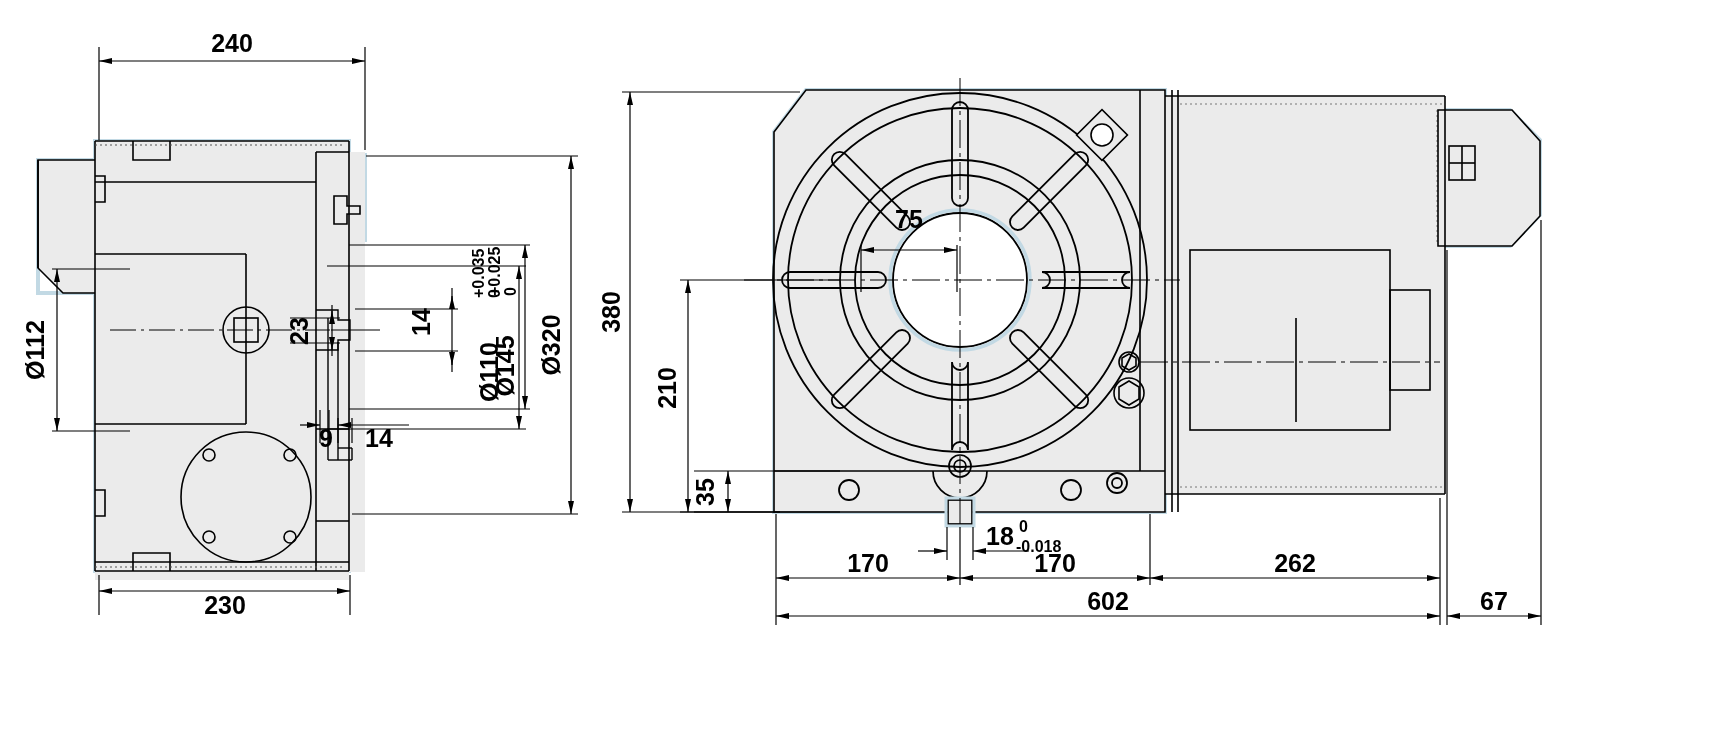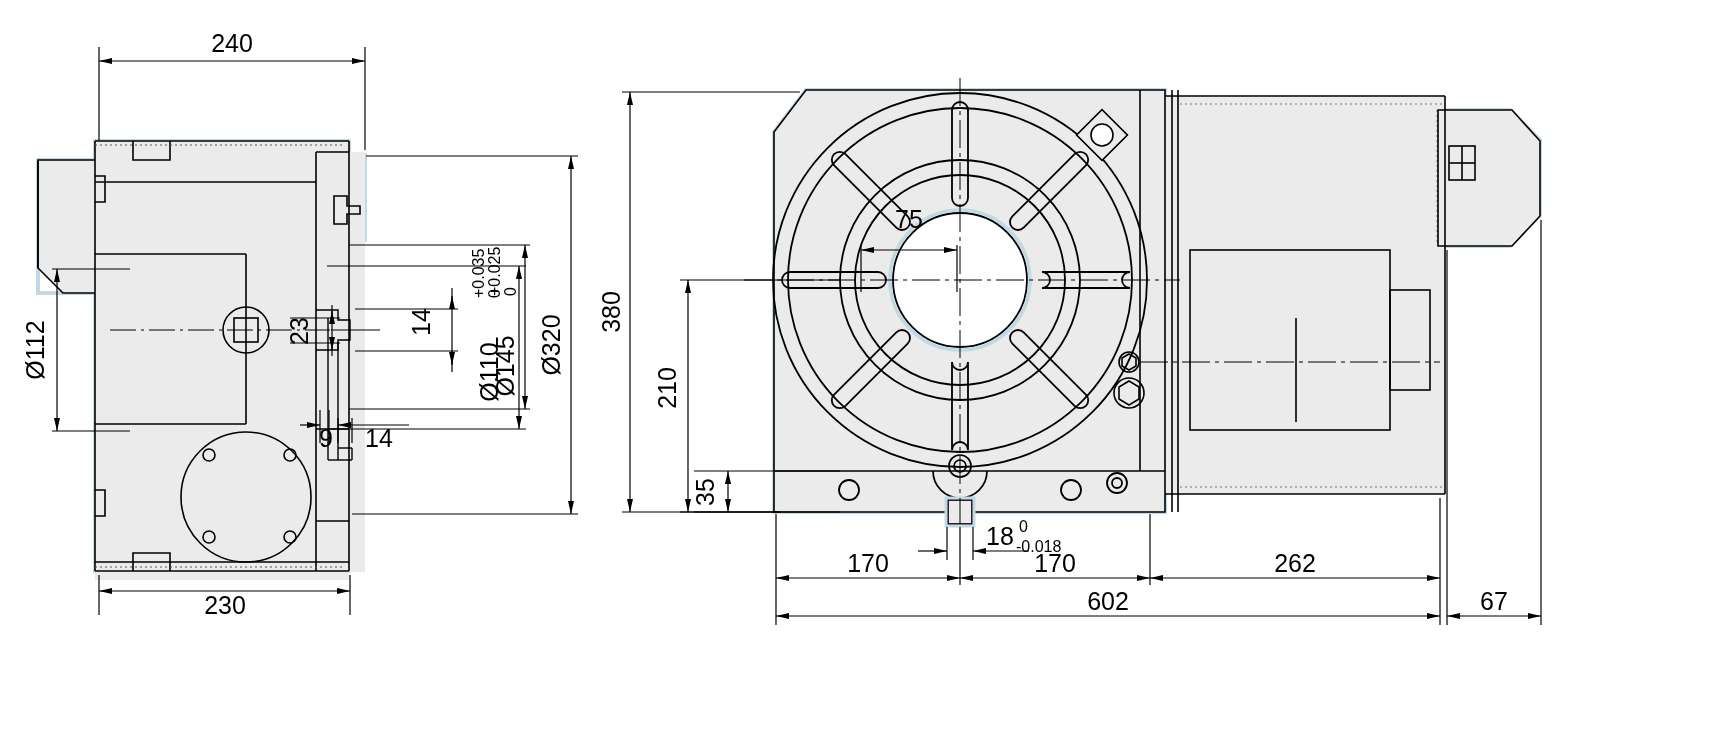--- a/index.html
+++ b/index.html
@@ -1,17 +1,17 @@
 <!DOCTYPE html>
 <html><head>
 <meta charset="utf-8">
 <style>
   html,body{margin:0;padding:0;background:#ffffff;}
   body{width:1721px;height:733px;overflow:hidden;font-family:"Liberation Sans",sans-serif;}
-  #sheet{position:relative;width:1721px;height:555px;background:#f97316;}
+  #sheet{position:relative;width:1721px;height:555px;background:#f97316;font-weight:bold;}
   #sheet svg{display:block;}
   .dimtxt{font-family:"Liberation Sans",sans-serif;font-size:25px;fill:#000;}
   .dimtol{font-family:"Liberation Sans",sans-serif;font-size:16px;fill:#000;}
 </style>
 </head>
 <body>
 
 <div id="sheet">
 <svg width="1721" height="733" viewBox="0 0 1721 733" xmlns="http://www.w3.org/2000/svg">
 

